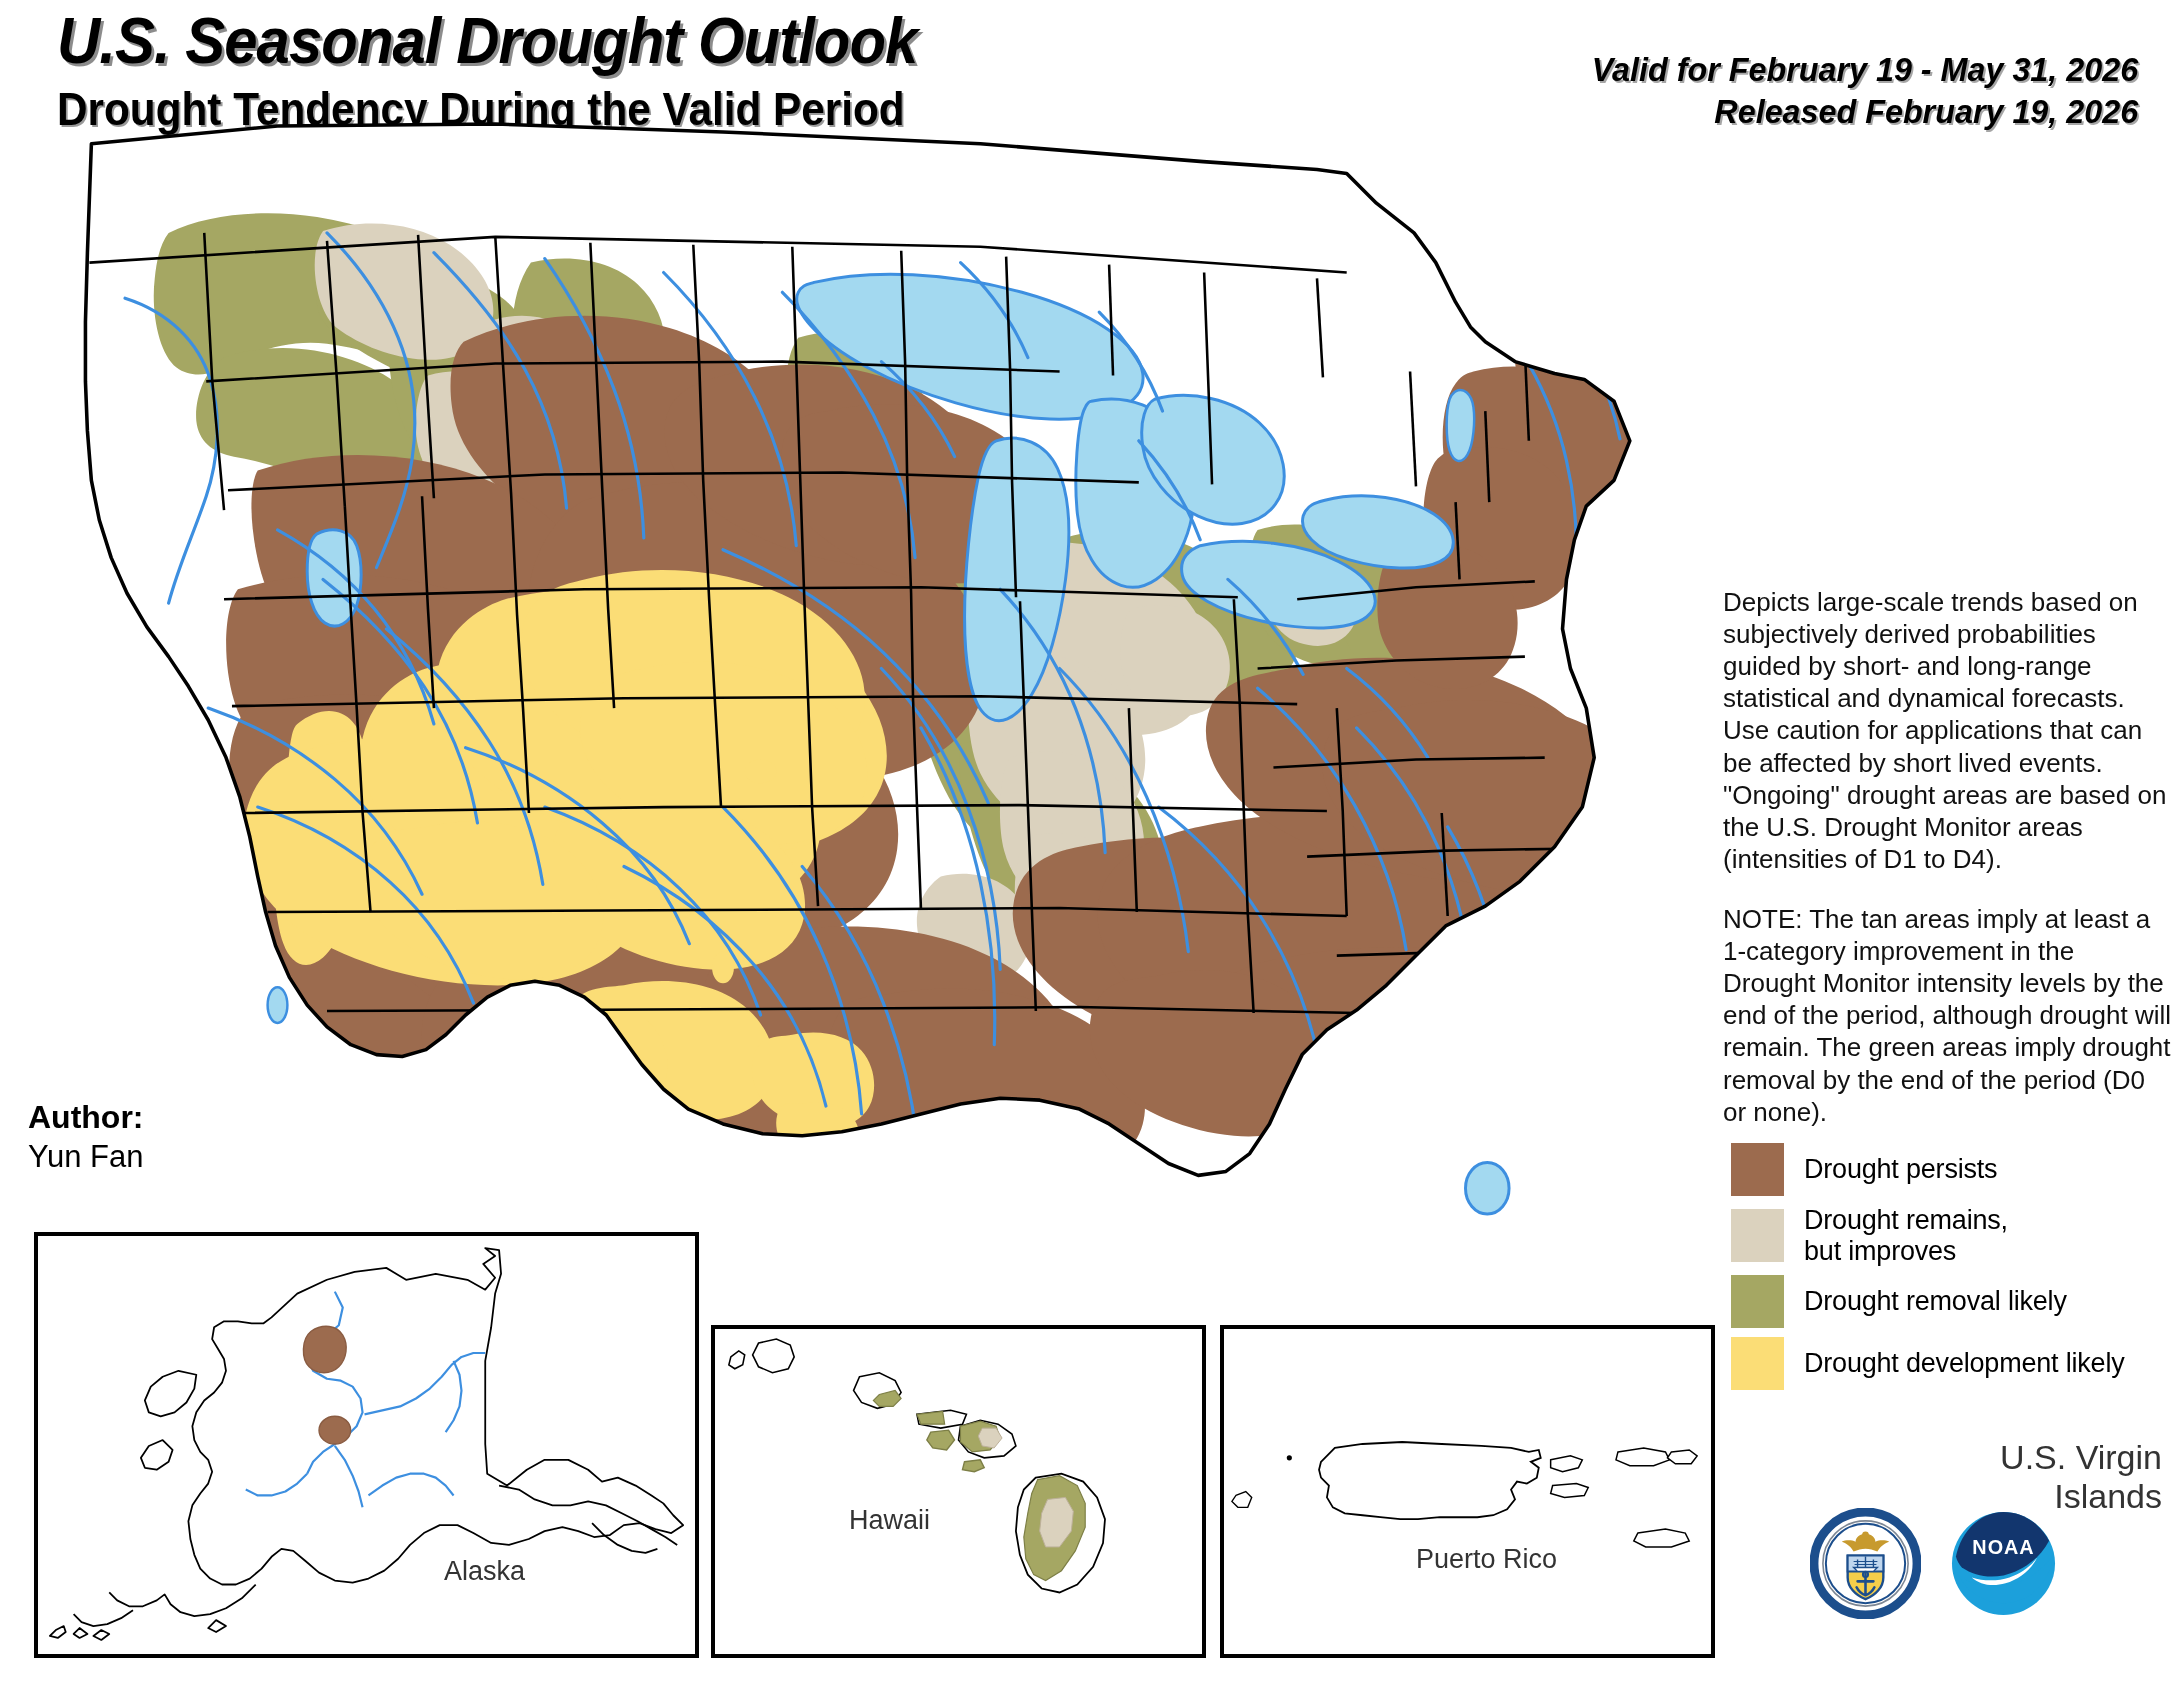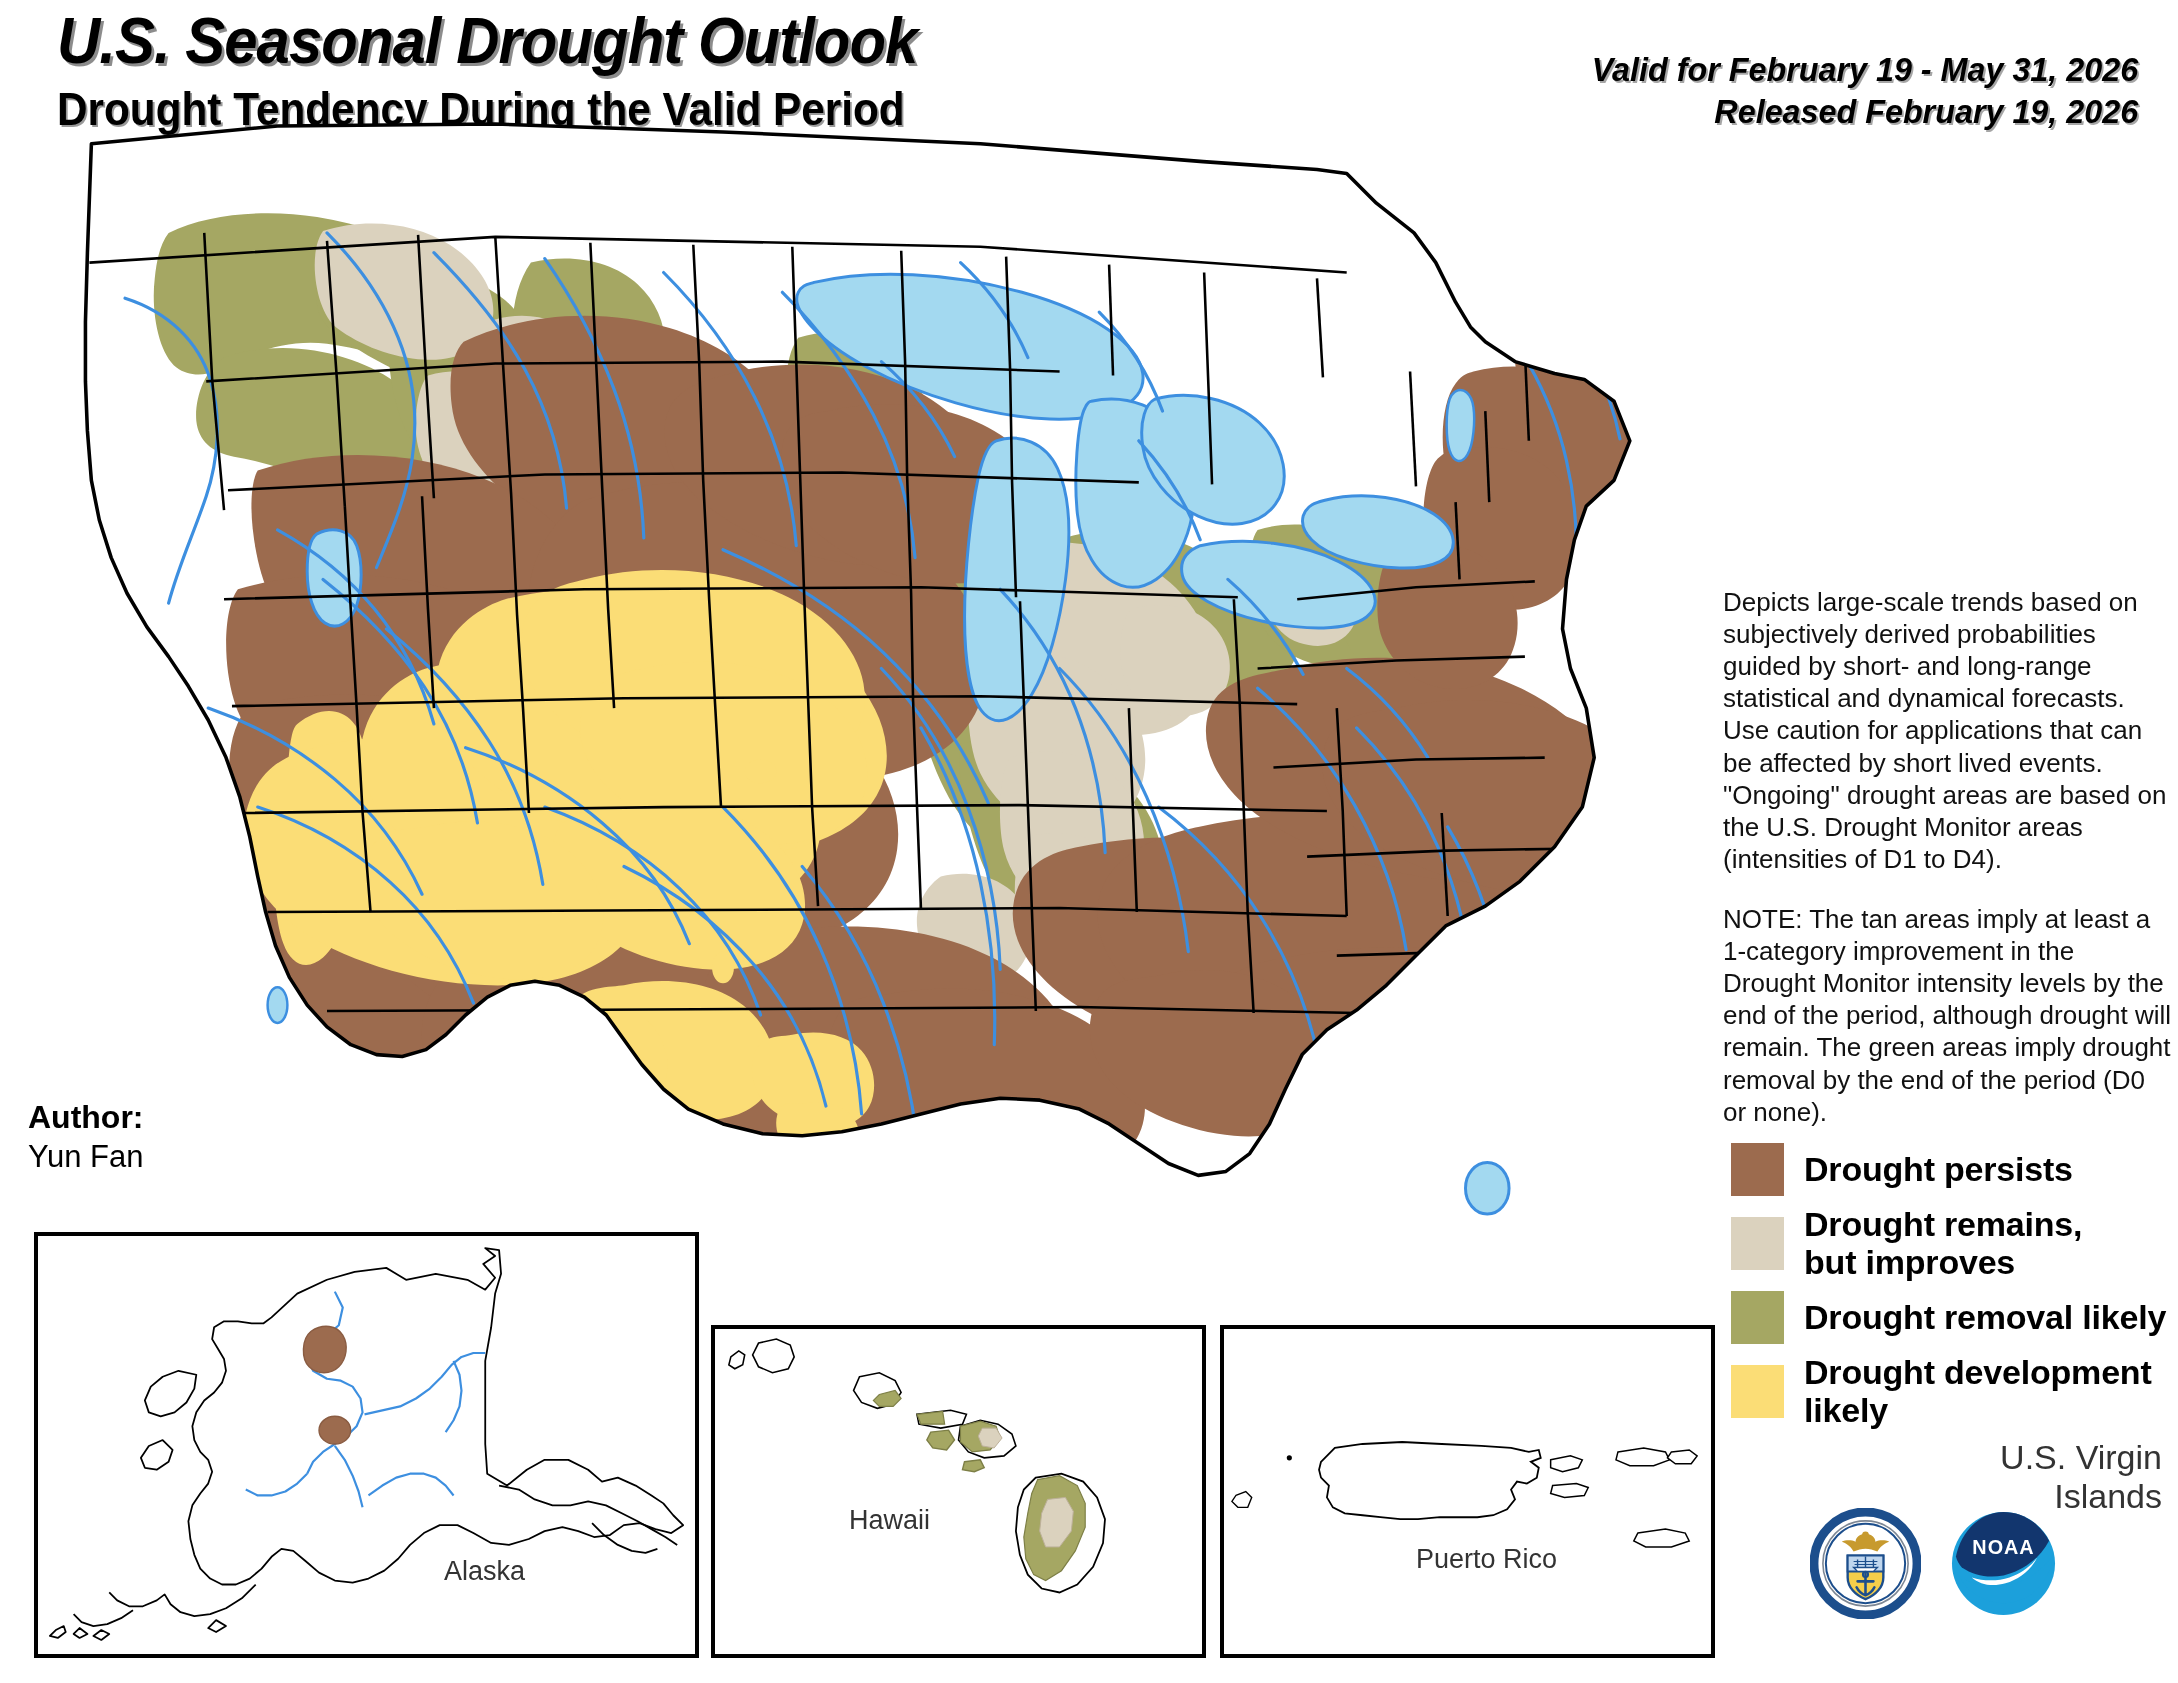--- a/index.html
+++ b/index.html
@@ -24,21 +24,21 @@
   .side-para{position:absolute;left:1723px;width:450px;font-size:26px;
       line-height:1.235;color:#111;}
   #para-depicts{top:586px;}
   #para-note{top:903px;}
 
   
   #legend{position:absolute;left:1731px;top:1143px;width:446px;}
   .legend-row{display:flex;align-items:center;margin-bottom:9px;}
   .legend-sw{width:53px;height:53px;flex:0 0 53px;margin-right:20px;}
   .legend-sw.outlined{border:3px solid #000;box-sizing:border-box;}
-  .legend-label{font-size:34px;font-weight:bold;line-height:1.13;letter-spacing:-0.2px;}
+  .legend-label{font-size:27px;font-weight:normal;line-height:1.13;letter-spacing:-0.2px;}
 
   
   #logos{position:absolute;left:1810px;top:1508px;display:flex;gap:27px;align-items:center;}
   #url-text{position:absolute;left:1723px;top:1712px;width:455px;text-align:right;
       font-size:36px;font-weight:bold;letter-spacing:-0.5px;}
 
   
   #author{position:absolute;left:28px;top:1097px;}
   #author-head{font-size:32px;font-weight:bold;line-height:1.25;}
   #author-name{font-size:31px;line-height:1.3;}

